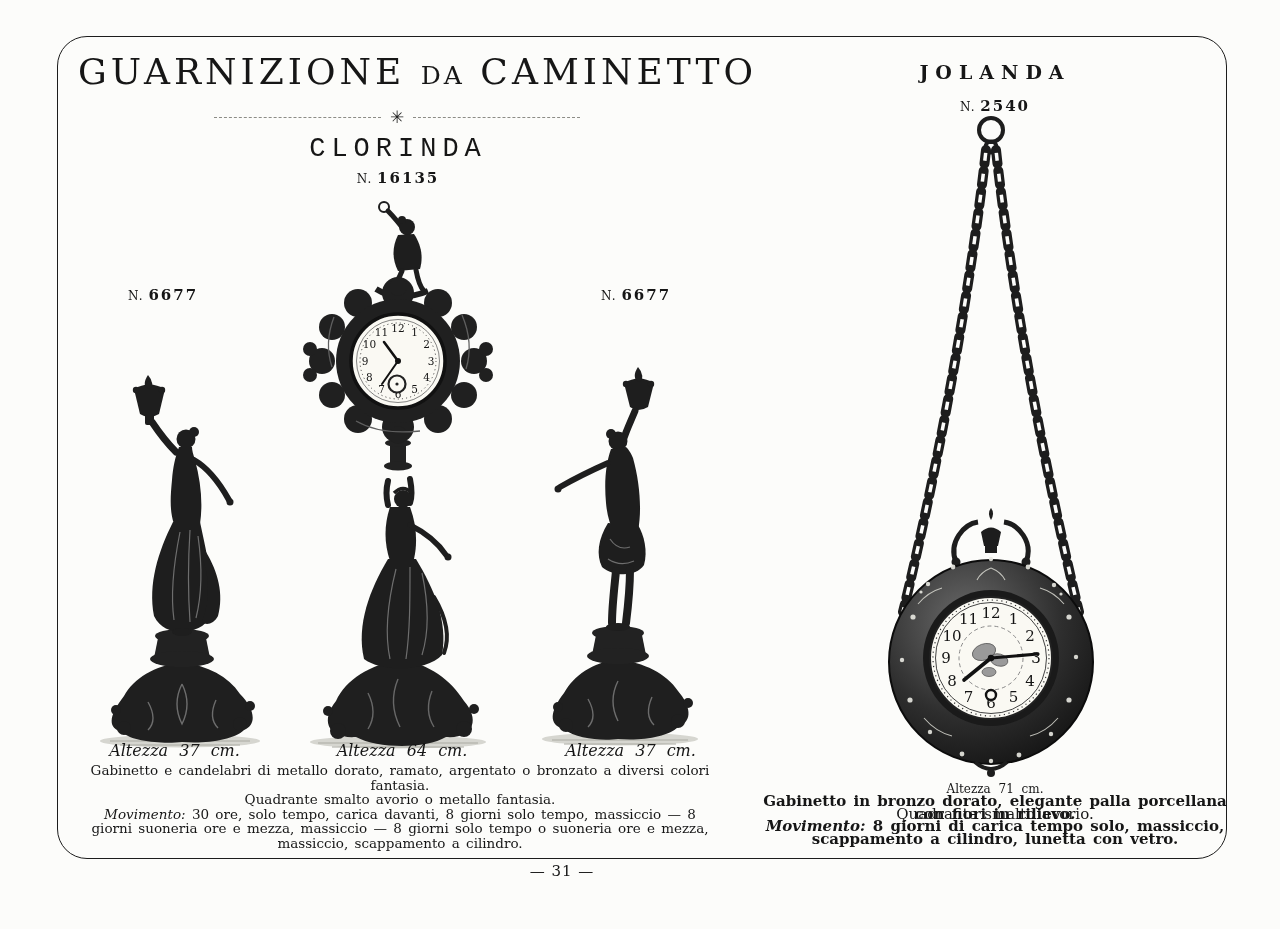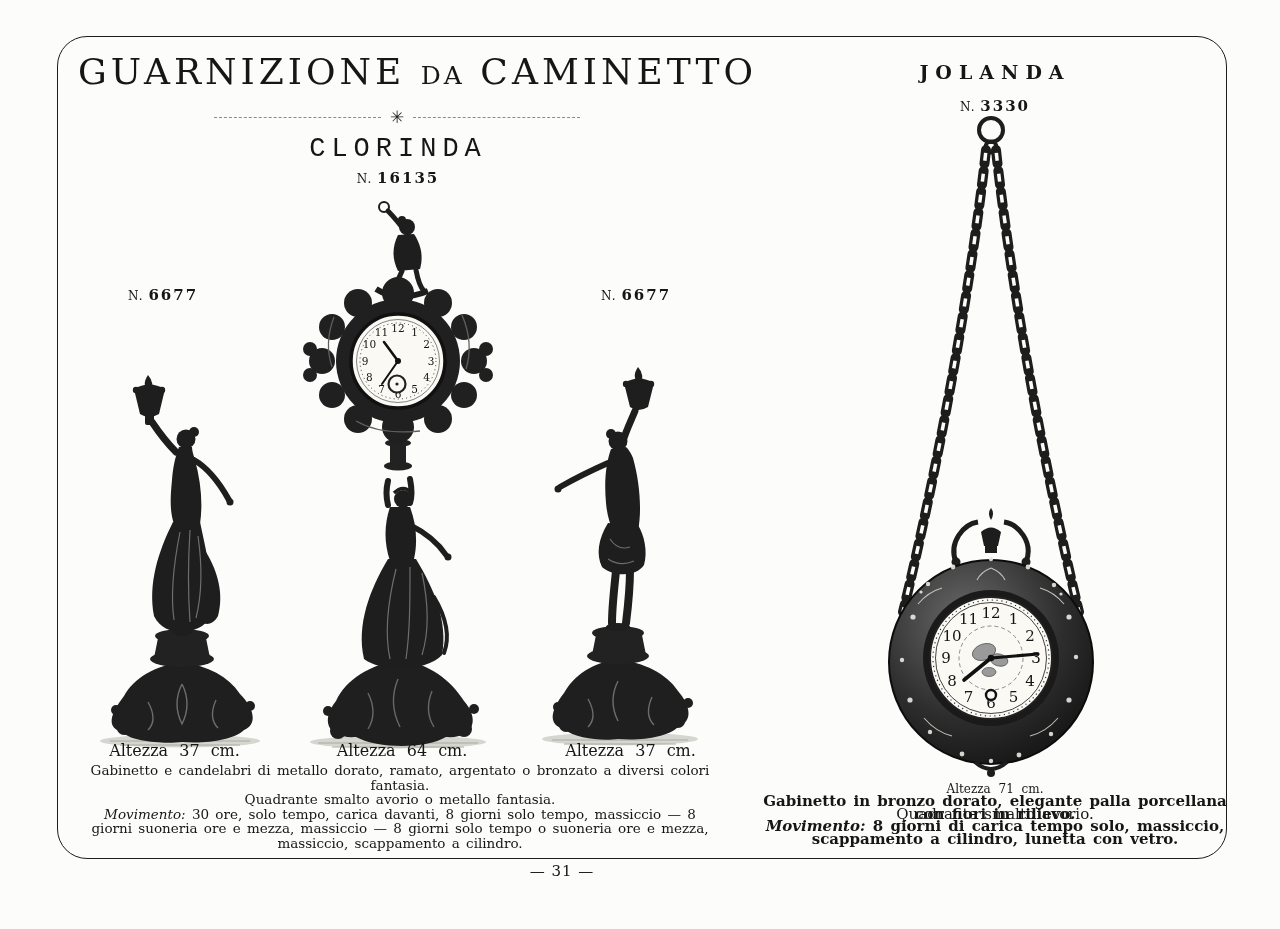--- a/index.html
+++ b/index.html
@@ -34,21 +34,21 @@
     left:78px;top:134px;width:640px;
     font-size:27px;letter-spacing:6px;font-weight:500;font-family:Liberation Mono, monospace;
   }
   .num-line{font-size:12px;letter-spacing:1px;}
   .num-line .n-val{font-size:15px;font-weight:bold;letter-spacing:2px;}
   .clorinda-num{left:78px;top:169px;width:640px;}
   .n-left{left:128px;top:286px;}
   .n-right{left:601px;top:286px;}
 
   
-  .altezza{font-size:16px;word-spacing:6px;}
+  .altezza{font-size:16px;word-spacing:6px;font-style:italic;}
   .cap-1{left:92px;top:741px;width:165px;}
   .cap-2{left:318px;top:741px;width:168px;}
   .cap-3{left:548px;top:741px;width:165px;}
   .desc{
     left:83px;top:763px;width:634px;
     font-size:13.5px;line-height:14.6px;word-spacing:2px;
   }
   .desc p{margin:0;}
   .mov-label{font-style:italic;}
 
@@ -272,21 +272,21 @@
 
 <div class="abs desc center">
   <p>Gabinetto e candelabri di metallo dorato, ramato, argentato o bronzato a diversi colori fantasia.</p>
   <p>Quadrante smalto avorio o metallo fantasia.</p>
   <p><span class="mov-label">Movimento:</span> <span>30 ore, solo tempo, carica davanti, 8 giorni solo tempo, massiccio — 8 giorni suoneria ore e mezza, massiccio — 8 giorni solo tempo o suoneria ore e mezza, massiccio, scappamento a cilindro.</span></p>
 </div>
 
 <div class="abs jolanda-title center">JOLANDA</div>
 <div class="abs num-line jolanda-num center">
   <span>N.</span>
-  <span class="n-val">3330</span>
+  <span class="n-val">2540</span>
 </div>
 
 <svg class="abs" style="left:868px;top:112px;" width="252" height="670" viewBox="0 0 252 670">
   <defs>
     <radialGradient id="ballGrad" cx="38%" cy="30%" r="85%">
       <stop offset="0%" stop-color="#6a6a6a"></stop>
       <stop offset="55%" stop-color="#2e2e2e"></stop>
       <stop offset="100%" stop-color="#0d0d0d"></stop>
     </radialGradient>
   </defs>

